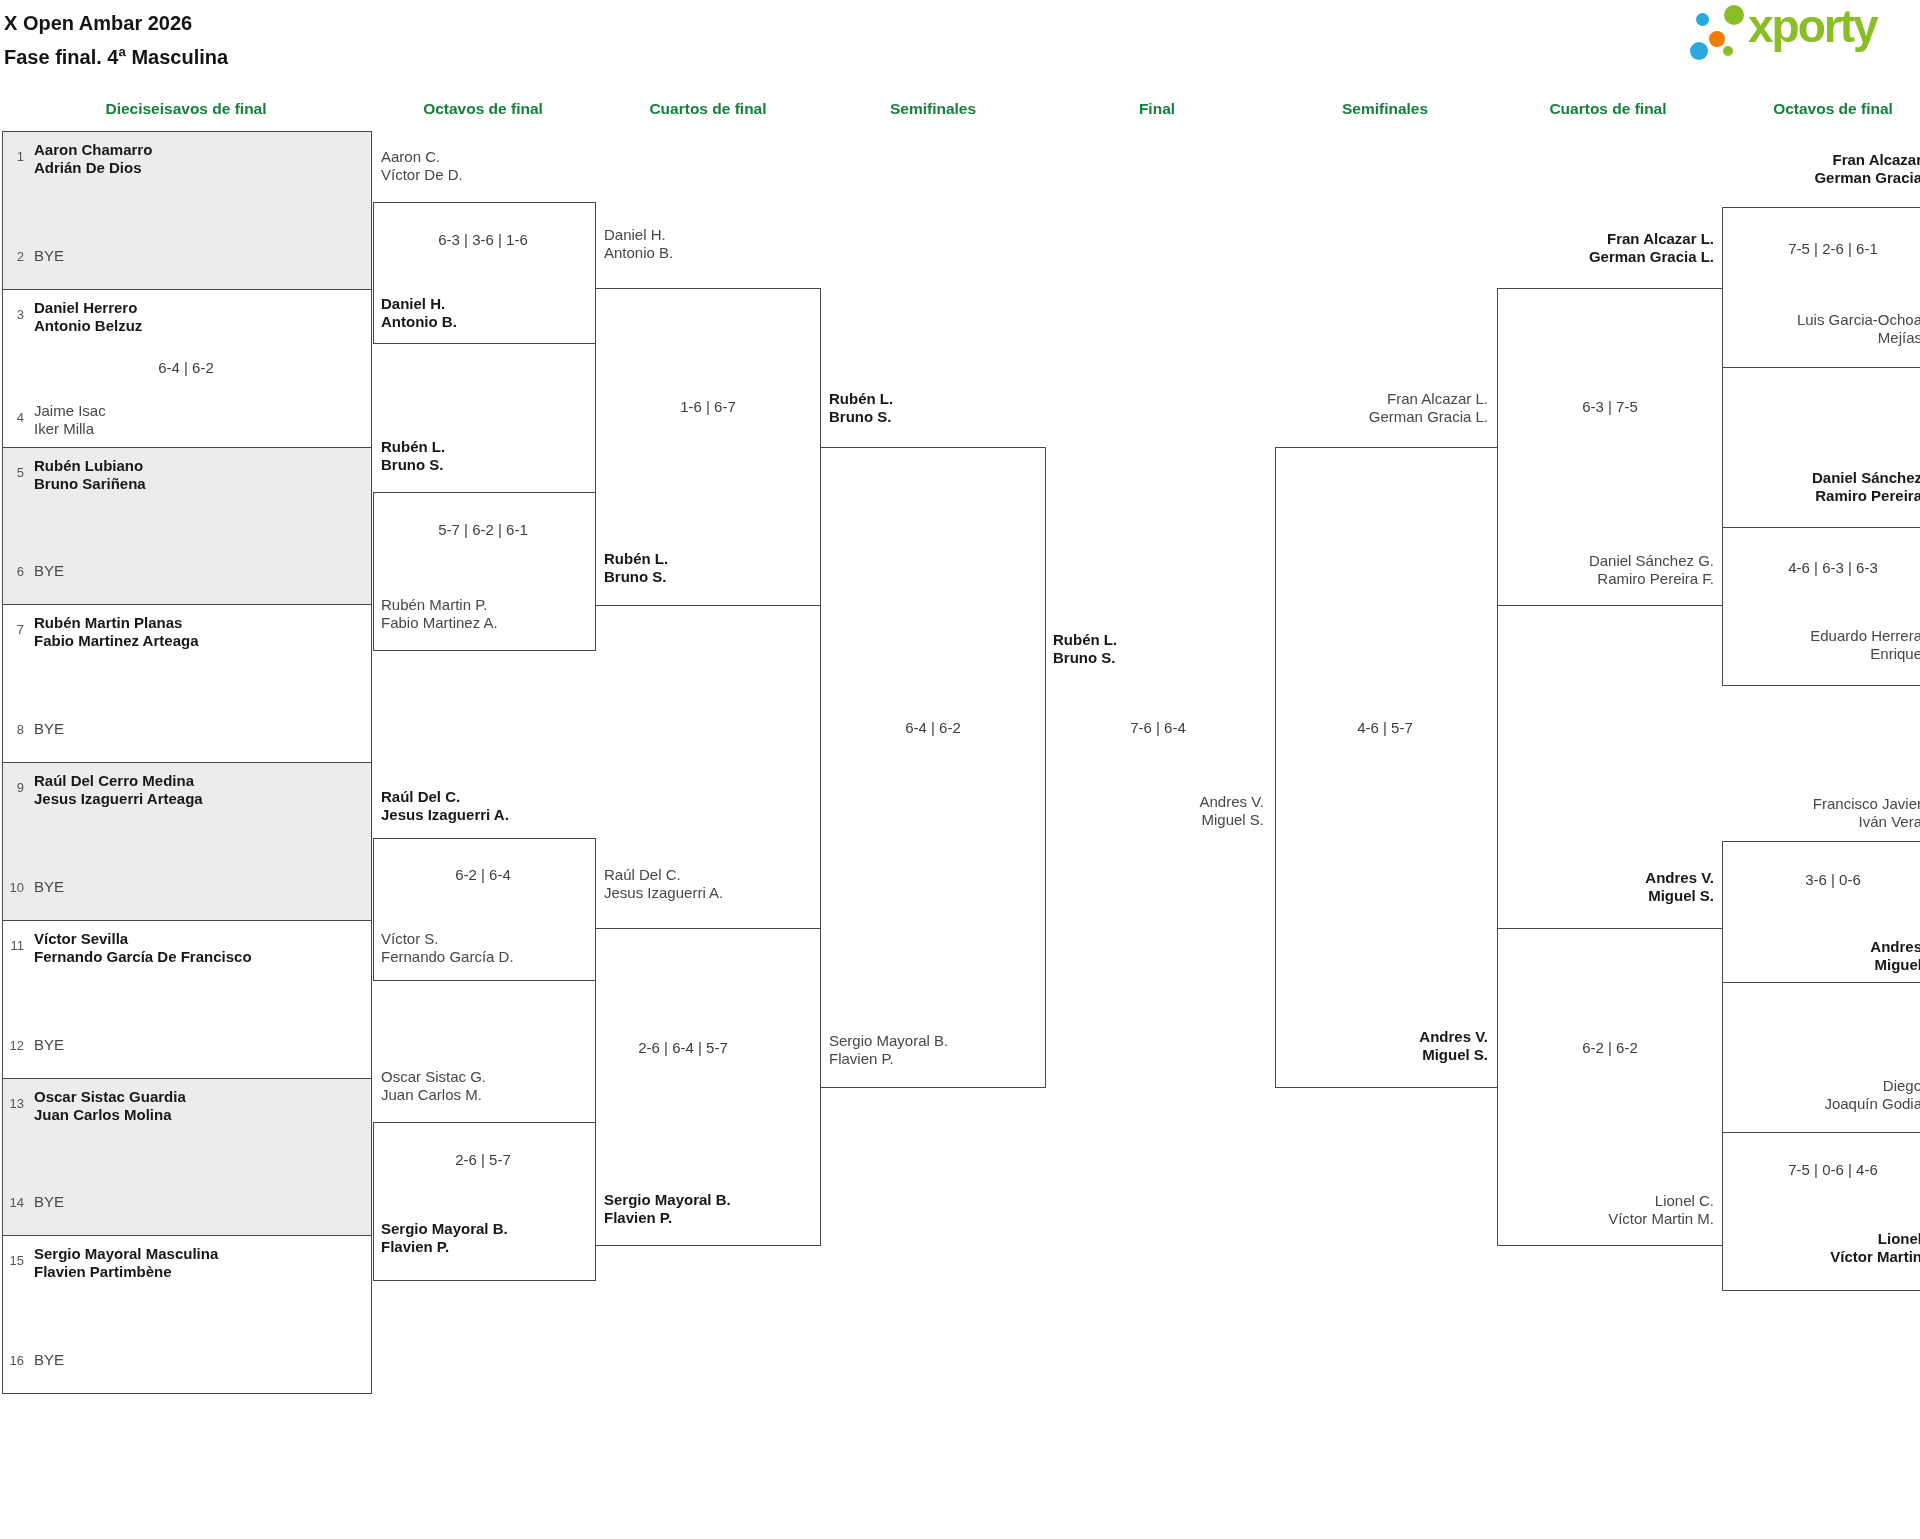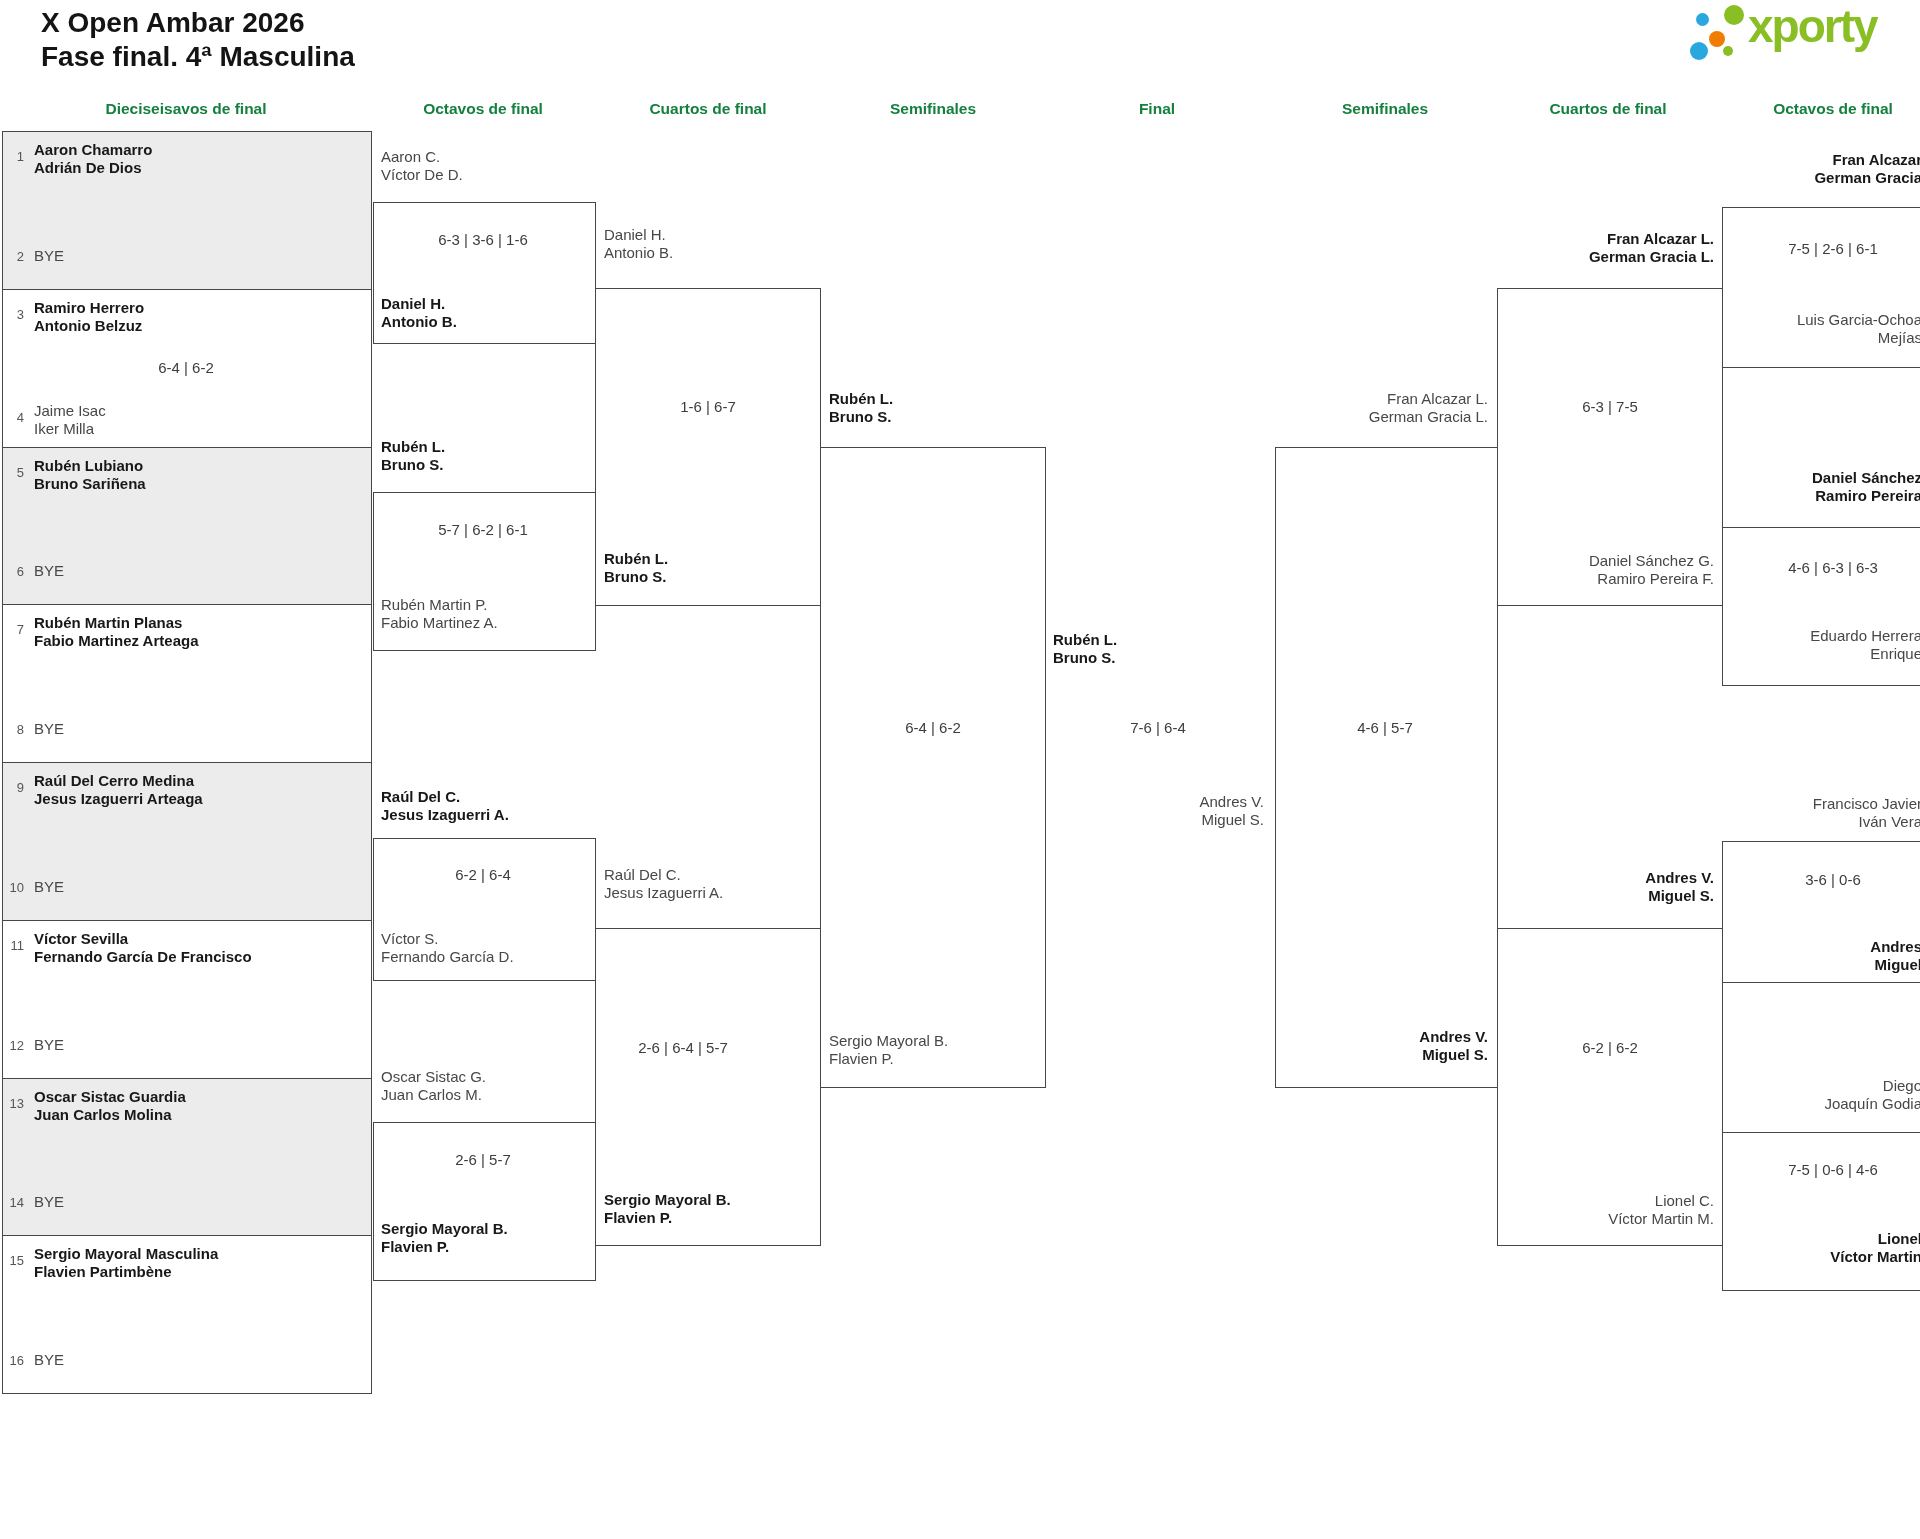--- a/index.html
+++ b/index.html
@@ -1,18 +1,18 @@
 <!DOCTYPE html>
 <html><head>
 <meta charset="utf-8">
 <style>
   html,body{margin:0;padding:0;background:#fff;}
   #stage{position:relative;width:1920px;height:1539px;overflow:hidden;background:#fff;
          font-family:"Liberation Sans","DejaVu Sans",sans-serif;color:#222;}
-  .title{position:absolute;left:4px;font-size:28px;line-height:34px;font-weight:700;color:#141414;white-space:nowrap;margin-left:37px;}
+  .title{position:absolute;left:4px;font-size:20px;line-height:34px;font-weight:700;color:#141414;white-space:nowrap;}
   .hdr{position:absolute;top:100px;width:224px;text-align:center;font-size:15.5px;font-weight:700;color:#15803d;white-space:nowrap;}
   .box{position:absolute;border:1px solid #474747;box-sizing:border-box;background:transparent;}
   .box.gray{background:#ececec;}
   .seedrow{position:absolute;left:6px;display:flex;}
   .seed{width:18px;text-align:right;margin-right:10px;font-size:13px;color:#555;flex:none;padding-top:8px;}
   .seed.s1{padding-top:2px;}
   .names{font-size:15px;line-height:18px;color:#474747;white-space:nowrap;}
   .names.b{font-weight:700;color:#181818;}
   .names .ln{display:block;}
   .p{position:absolute;font-size:15px;line-height:18px;color:#474747;white-space:nowrap;}
@@ -93,21 +93,21 @@
   </div>
   <div class="seedrow" style="top:247px">
     <span class="seed s1">2</span>
     <span class="names">
       <span class="ln">BYE</span>
     </span>
   </div>
   <div class="seedrow" style="top:299px">
     <span class="seed">3</span>
     <span class="names b">
-      <span class="ln">Ramiro Herrero</span>
+      <span class="ln">Daniel Herrero</span>
       <span class="ln">Antonio Belzuz</span>
     </span>
   </div>
   <div class="seedrow" style="top:402px">
     <span class="seed">4</span>
     <span class="names">
       <span class="ln">Jaime Isac</span>
       <span class="ln">Iker Milla</span>
     </span>
   </div>

